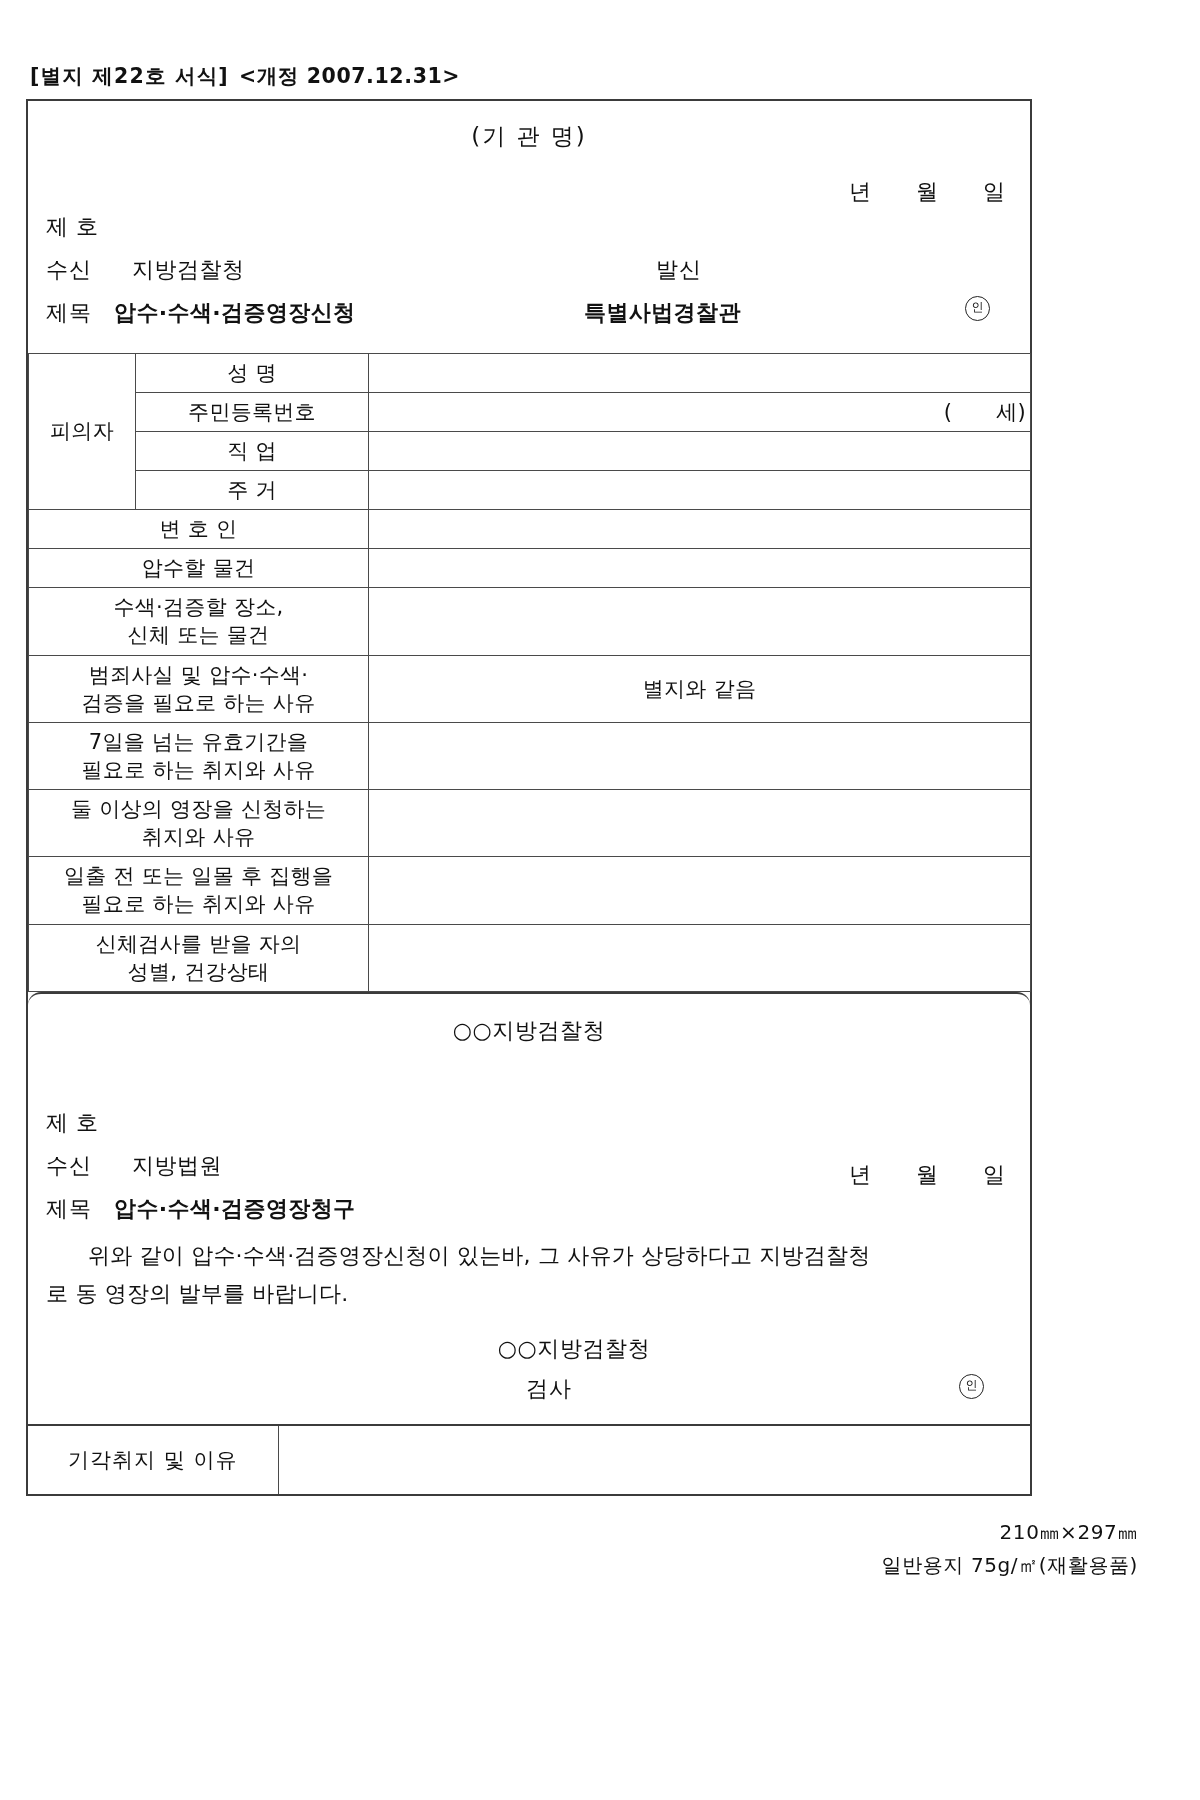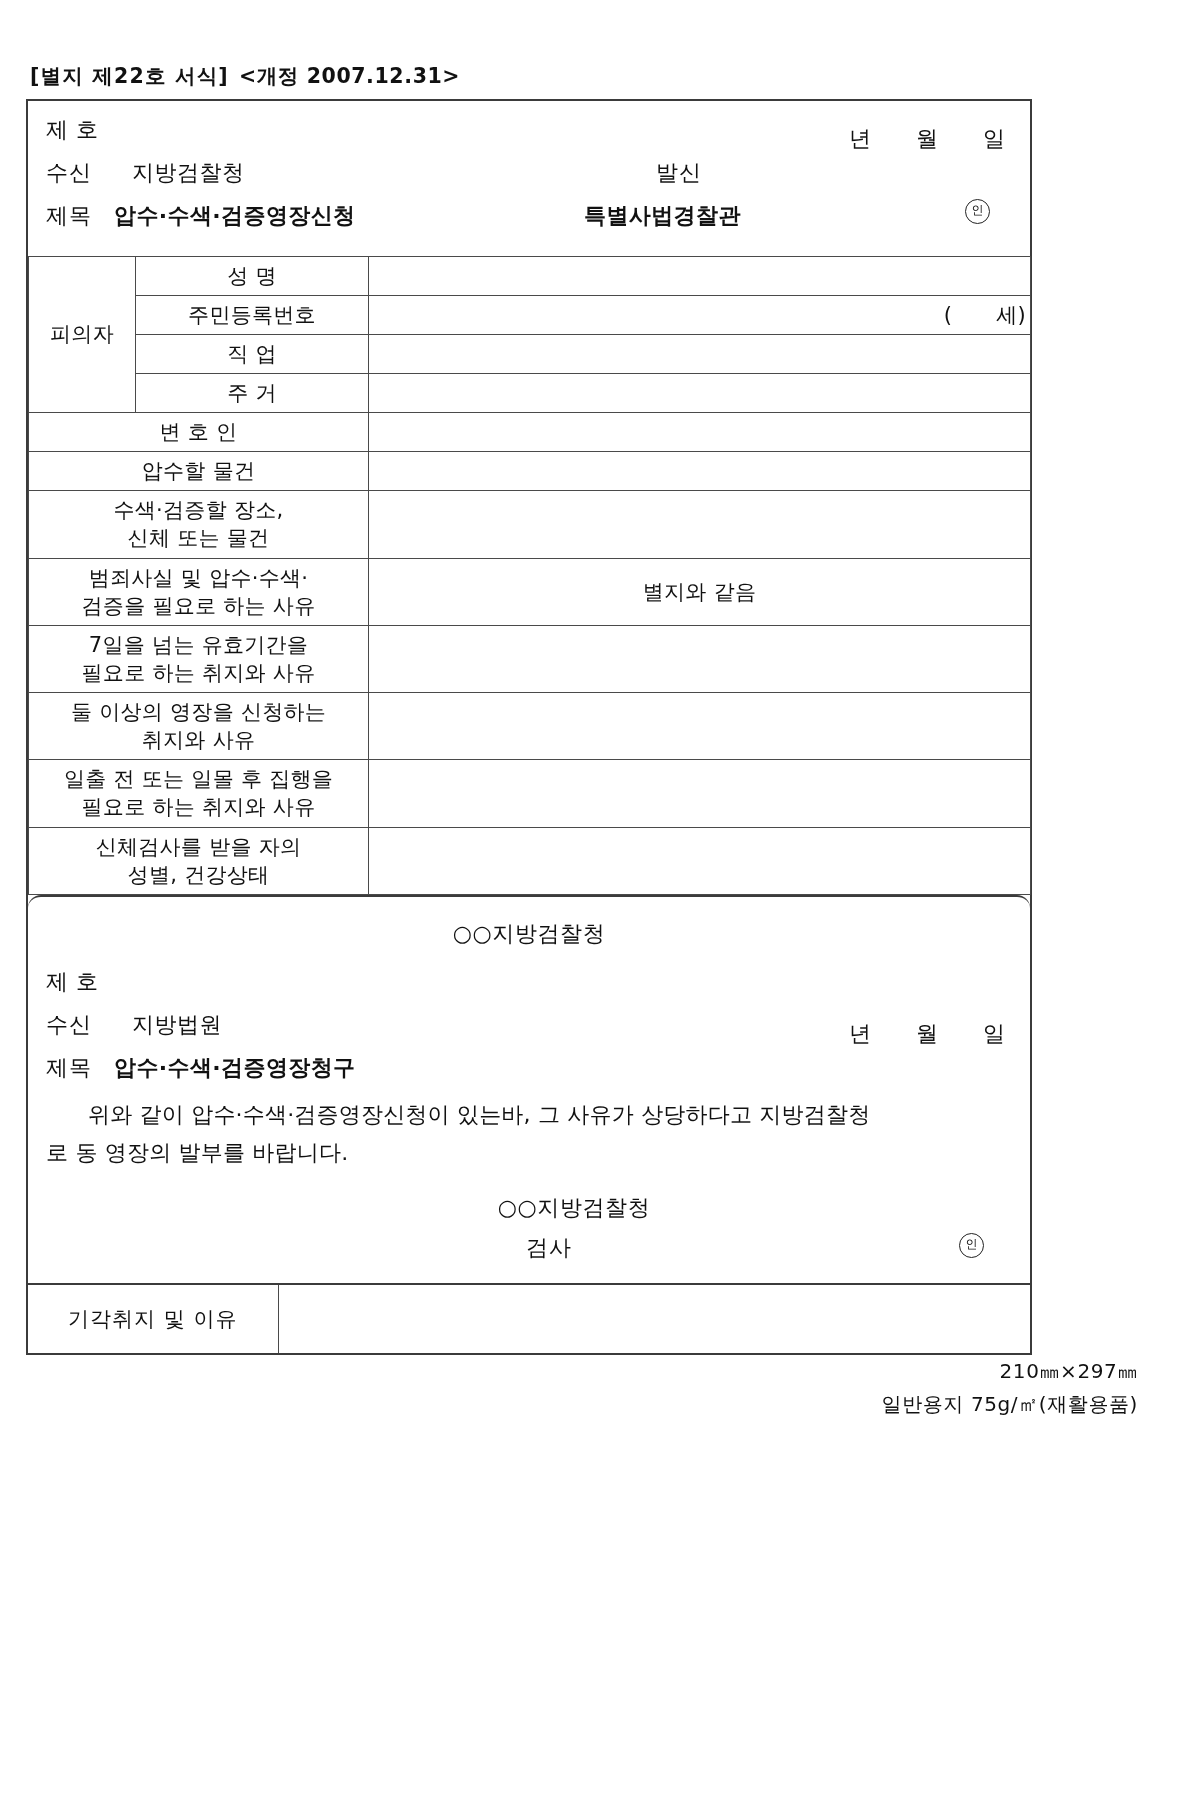--- a/index.html
+++ b/index.html
@@ -56,20 +56,21 @@
     display: flex;
     align-items: baseline;
     font-size: 22px;
     margin-bottom: 13px;
     letter-spacing: 0.5px;
     position: relative;
   }
   .doc-no-left {
     flex: 0 0 auto;
     font-size: 22px;
+    margin-top: 44px;
   }
   .doc-no-right {
     position: absolute;
     right: 7px;
     font-size: 22px;
     letter-spacing: 0px;
     margin-top: 9px;
   }
   .doc-no-right span { margin-left: 38px; }
   .doc-no-right span:first-child { margin-left: 0; }
@@ -211,41 +212,42 @@
     height: 66px;
     letter-spacing: 1px;
     text-align: center;
     vertical-align: middle;
   }
   table.reject td:first-child { border-left: none; }
   table.reject td:last-child { border-right: none; }
 
   
   .footer {
-    margin-top: 0;
+    margin-top: 20px;
     text-align: right;
     padding-right: 18px;
     font-size: 20px;
     line-height: 1.62;
     letter-spacing: 0.6px;
   }
 </style>
 </head>
 <body>
 
 <div class="page">
 
   <div class="form-id">
     <span>[별지 제22호 서식]</span><span class="rev">&lt;개정 2007.12.31&gt;</span>
   </div>
 
   <div class="frame">
 
     <div class="head-block">
 
+      <div class="agency-name">(기 관 명)</div>
 
       <div class="row-line">
         <span class="doc-no-left">제        호</span>
         <span class="doc-no-right">
           <span>년</span>
           <span>월</span>
           <span>일</span>
         </span>
       </div>
 

